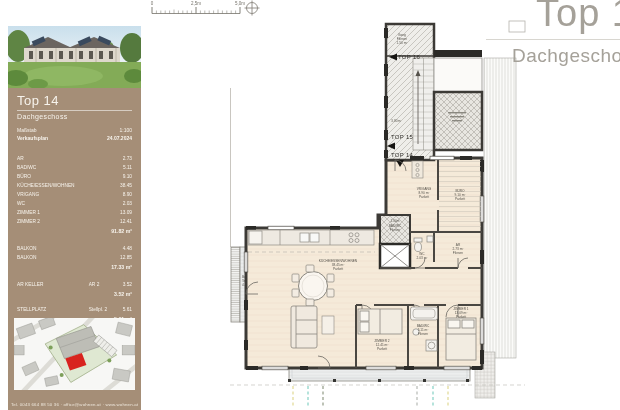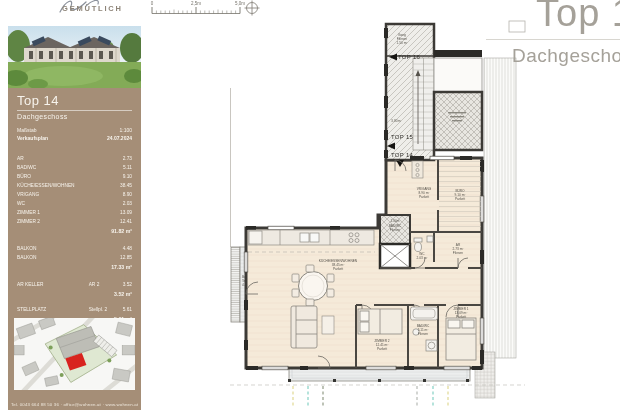--- a/index.html
+++ b/index.html
@@ -393,26 +393,20 @@
     <text x="458" y="250" class="t3m">2.73 m²</text>
     <text x="458" y="254" class="t3m">Fliesen</text>
   </g>
 </svg>
 
 <div class="main-title">Top 14</div>
 <div class="title-rule"></div>
 <div class="main-sub">Dachgeschoss</div>
 
 <div class="sidebar">
-  <div class="logo-strip">
-    <svg width="133" height="20" viewBox="0 0 133 20">
-      <path d="M52,12 C58,0 66,-2 63,6 C60,13 70,10 78,2 M78,6 C84,0 92,-2 90,4" stroke="#8b919b" stroke-width="1.2" fill="none" stroke-linecap="round"></path>
-    </svg>
-    <div class="brand-name">GEMÜTLICH</div>
-  </div>
 
   <div class="photo">
     <svg width="133" height="62" viewBox="0 0 133 62">
       <defs>
         <linearGradient id="sky" x1="0" y1="0" x2="0" y2="1">
           <stop offset="0" stop-color="#c9dfec"></stop>
             <stop offset="1" stop-color="#eef4f7"></stop>
         </linearGradient>
       </defs>
       <rect width="133" height="40" fill="url(#sky)"></rect>

